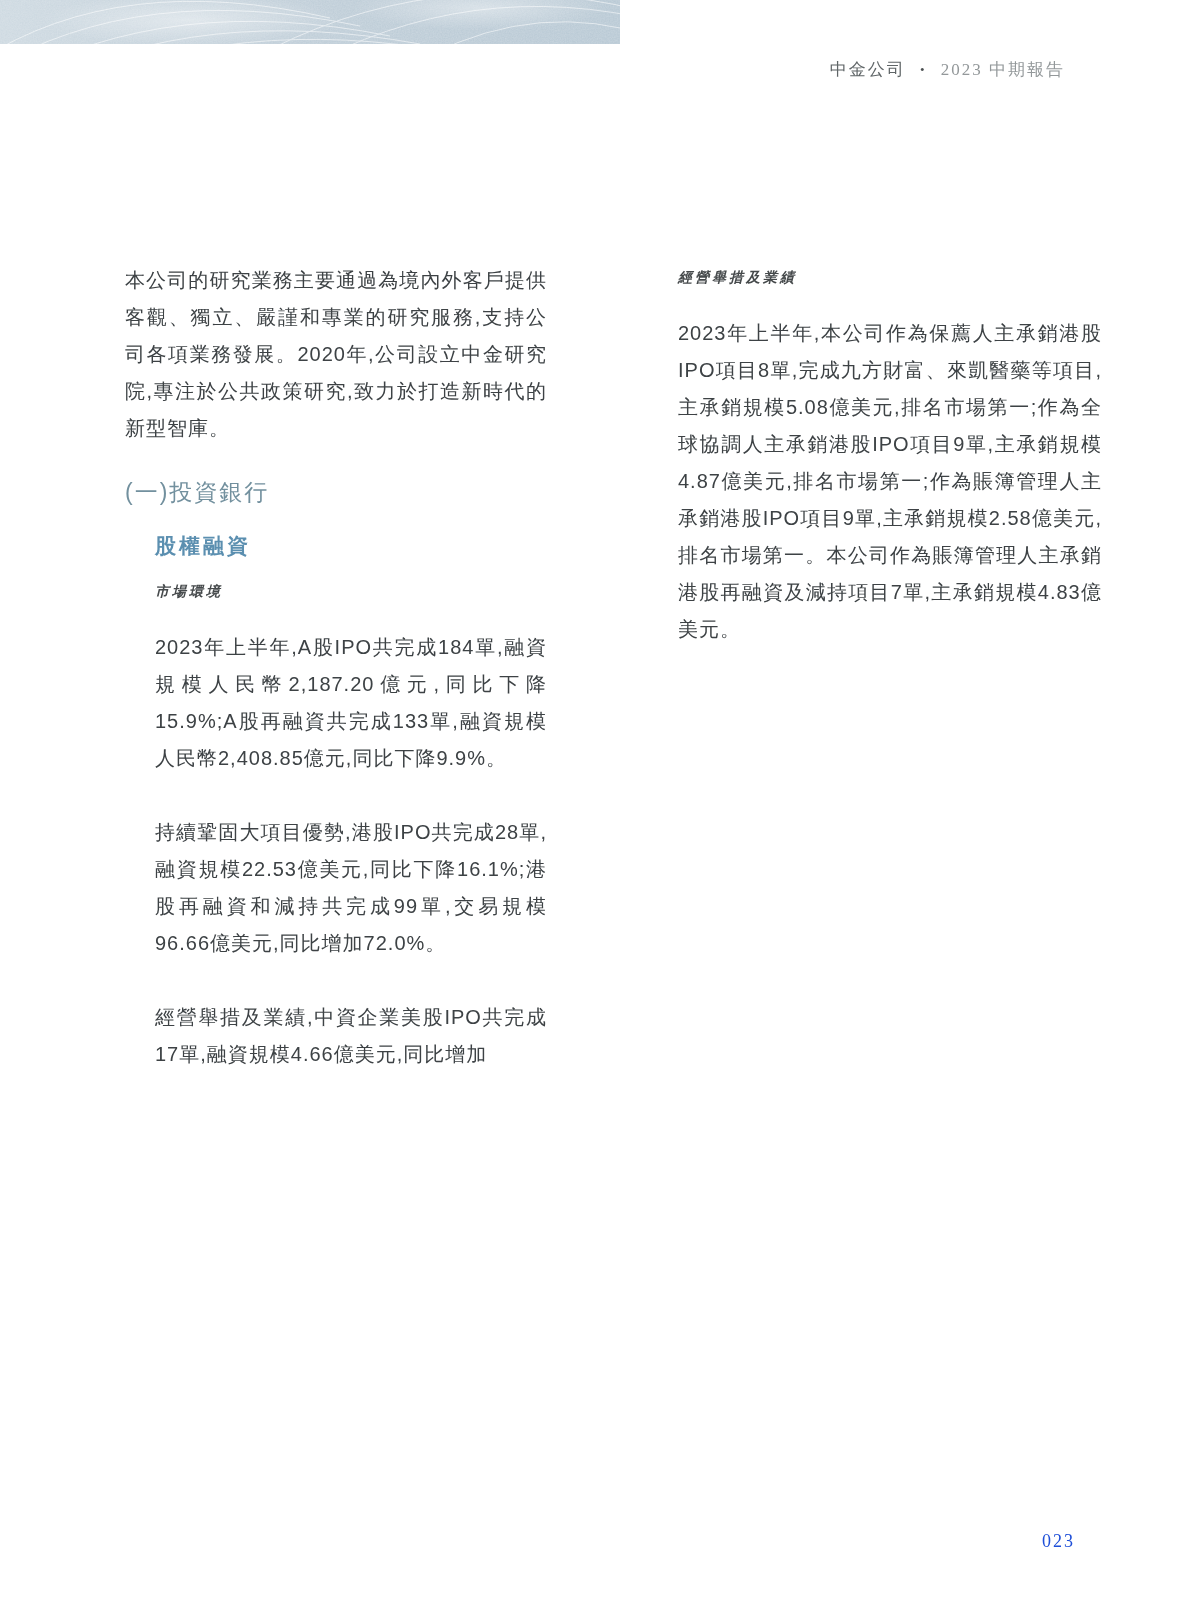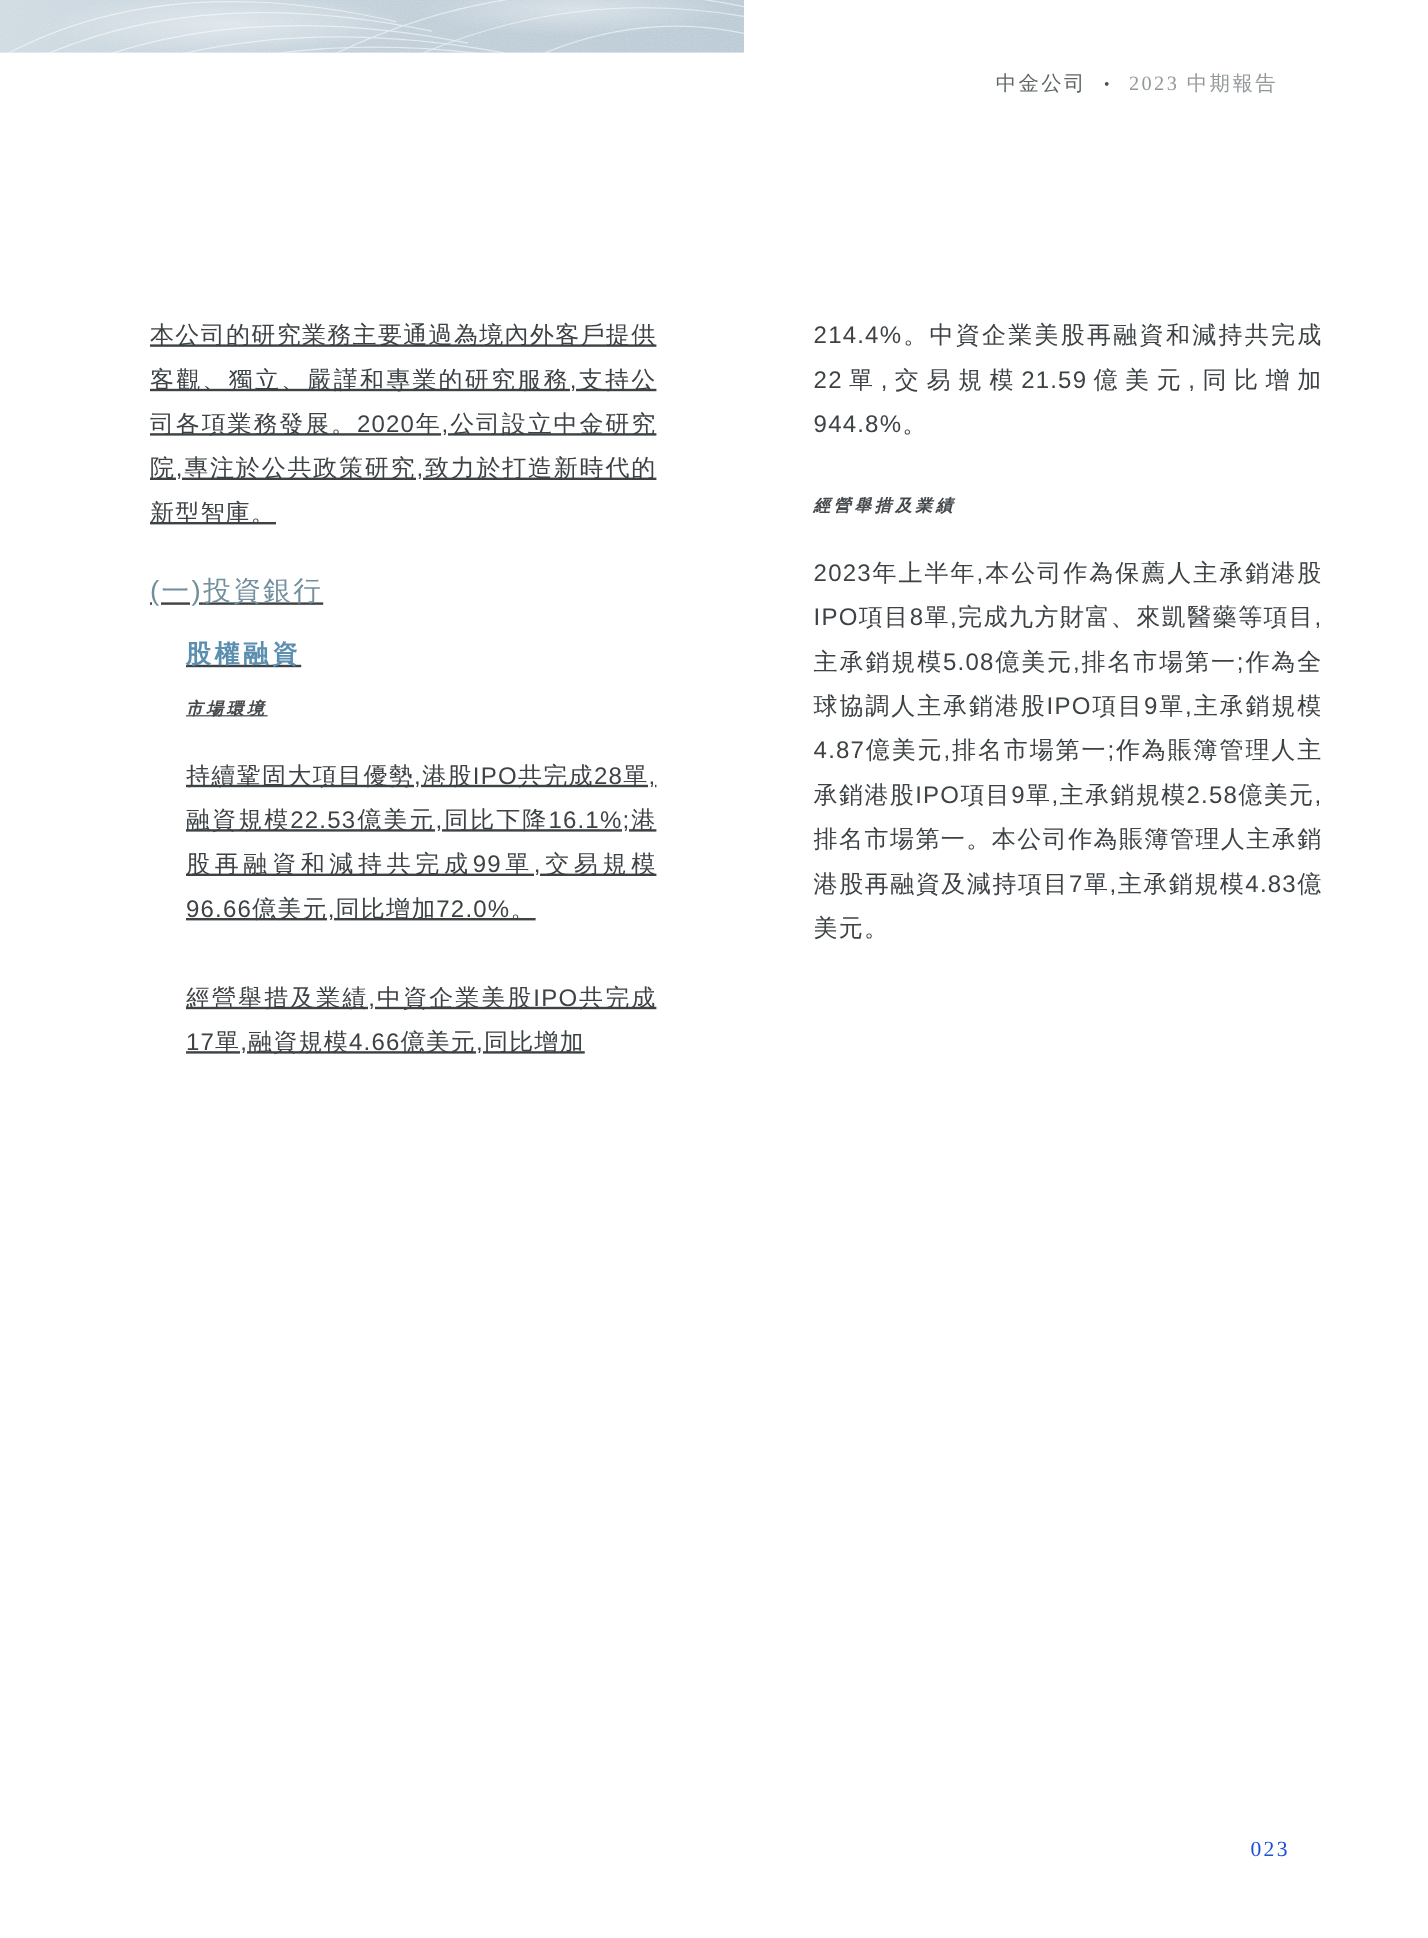--- a/index.html
+++ b/index.html
@@ -36,21 +36,21 @@
   .header .dot { color: #4a4f51; font-size: 13px; padding: 0 8px; vertical-align: 1px; }
   .header .report { color: #93989a; }
 
   
   .col {
     position: absolute;
     top: 262px;
     font-size: 20px;
     line-height: 37px;
   }
-  .col-left  { left: 125px; width: 422px; text-decoration: underline; }
+  .col-left  { left: 125px; width: 422px; }
   .col-right { left: 678px; width: 424px; }
 
   .col p {
     margin: 0 0 37px 0;
     text-align: justify;
     text-justify: inter-ideograph;
     letter-spacing: 1px;
     color: #3d4245;
   }
   .col p.intro { margin-bottom: 30px; }
@@ -147,27 +147,27 @@
 
     <div class="section-heading">
       <span class="num">(一)</span>
       <span class="title">投資銀行</span>
     </div>
 
     <div class="indent">
       <div class="subsection-heading">股權融資</div>
       <div class="italic-heading">市場環境</div>
 
+      <p>2023年上半年,A股IPO共完成184單,融資規模人民幣2,187.20億元,同比下降15.9%;A股再融資共完成133單,融資規模人民幣2,408.85億元,同比下降9.9%。</p>
       <p>持續鞏固大項目優勢,港股IPO共完成28單,融資規模22.53億美元,同比下降16.1%;港股再融資和減持共完成99單,交易規模96.66億美元,同比增加72.0%。</p>
       <p>經營舉措及業績,中資企業美股IPO共完成17單,融資規模4.66億美元,同比增加</p>
     </div>
   </div>
 
   <div class="col col-right">
-    <p>214.4%。中資企業美股再融資和減持共完成22單,交易規模21.59億美元,同比增加944.8%。</p>
 
     <div class="italic-heading">經營舉措及業績</div>
 
     <p>2023年上半年,本公司作為保薦人主承銷港股IPO項目8單,完成九方財富、來凱醫藥等項目,主承銷規模5.08億美元,排名市場第一;作為全球協調人主承銷港股IPO項目9單,主承銷規模4.87億美元,排名市場第一;作為賬簿管理人主承銷港股IPO項目9單,主承銷規模2.58億美元,排名市場第一。本公司作為賬簿管理人主承銷港股再融資及減持項目7單,主承銷規模4.83億美元。</p>
   </div>
 
   <div class="page-number">023</div>
 
 </div>
 

